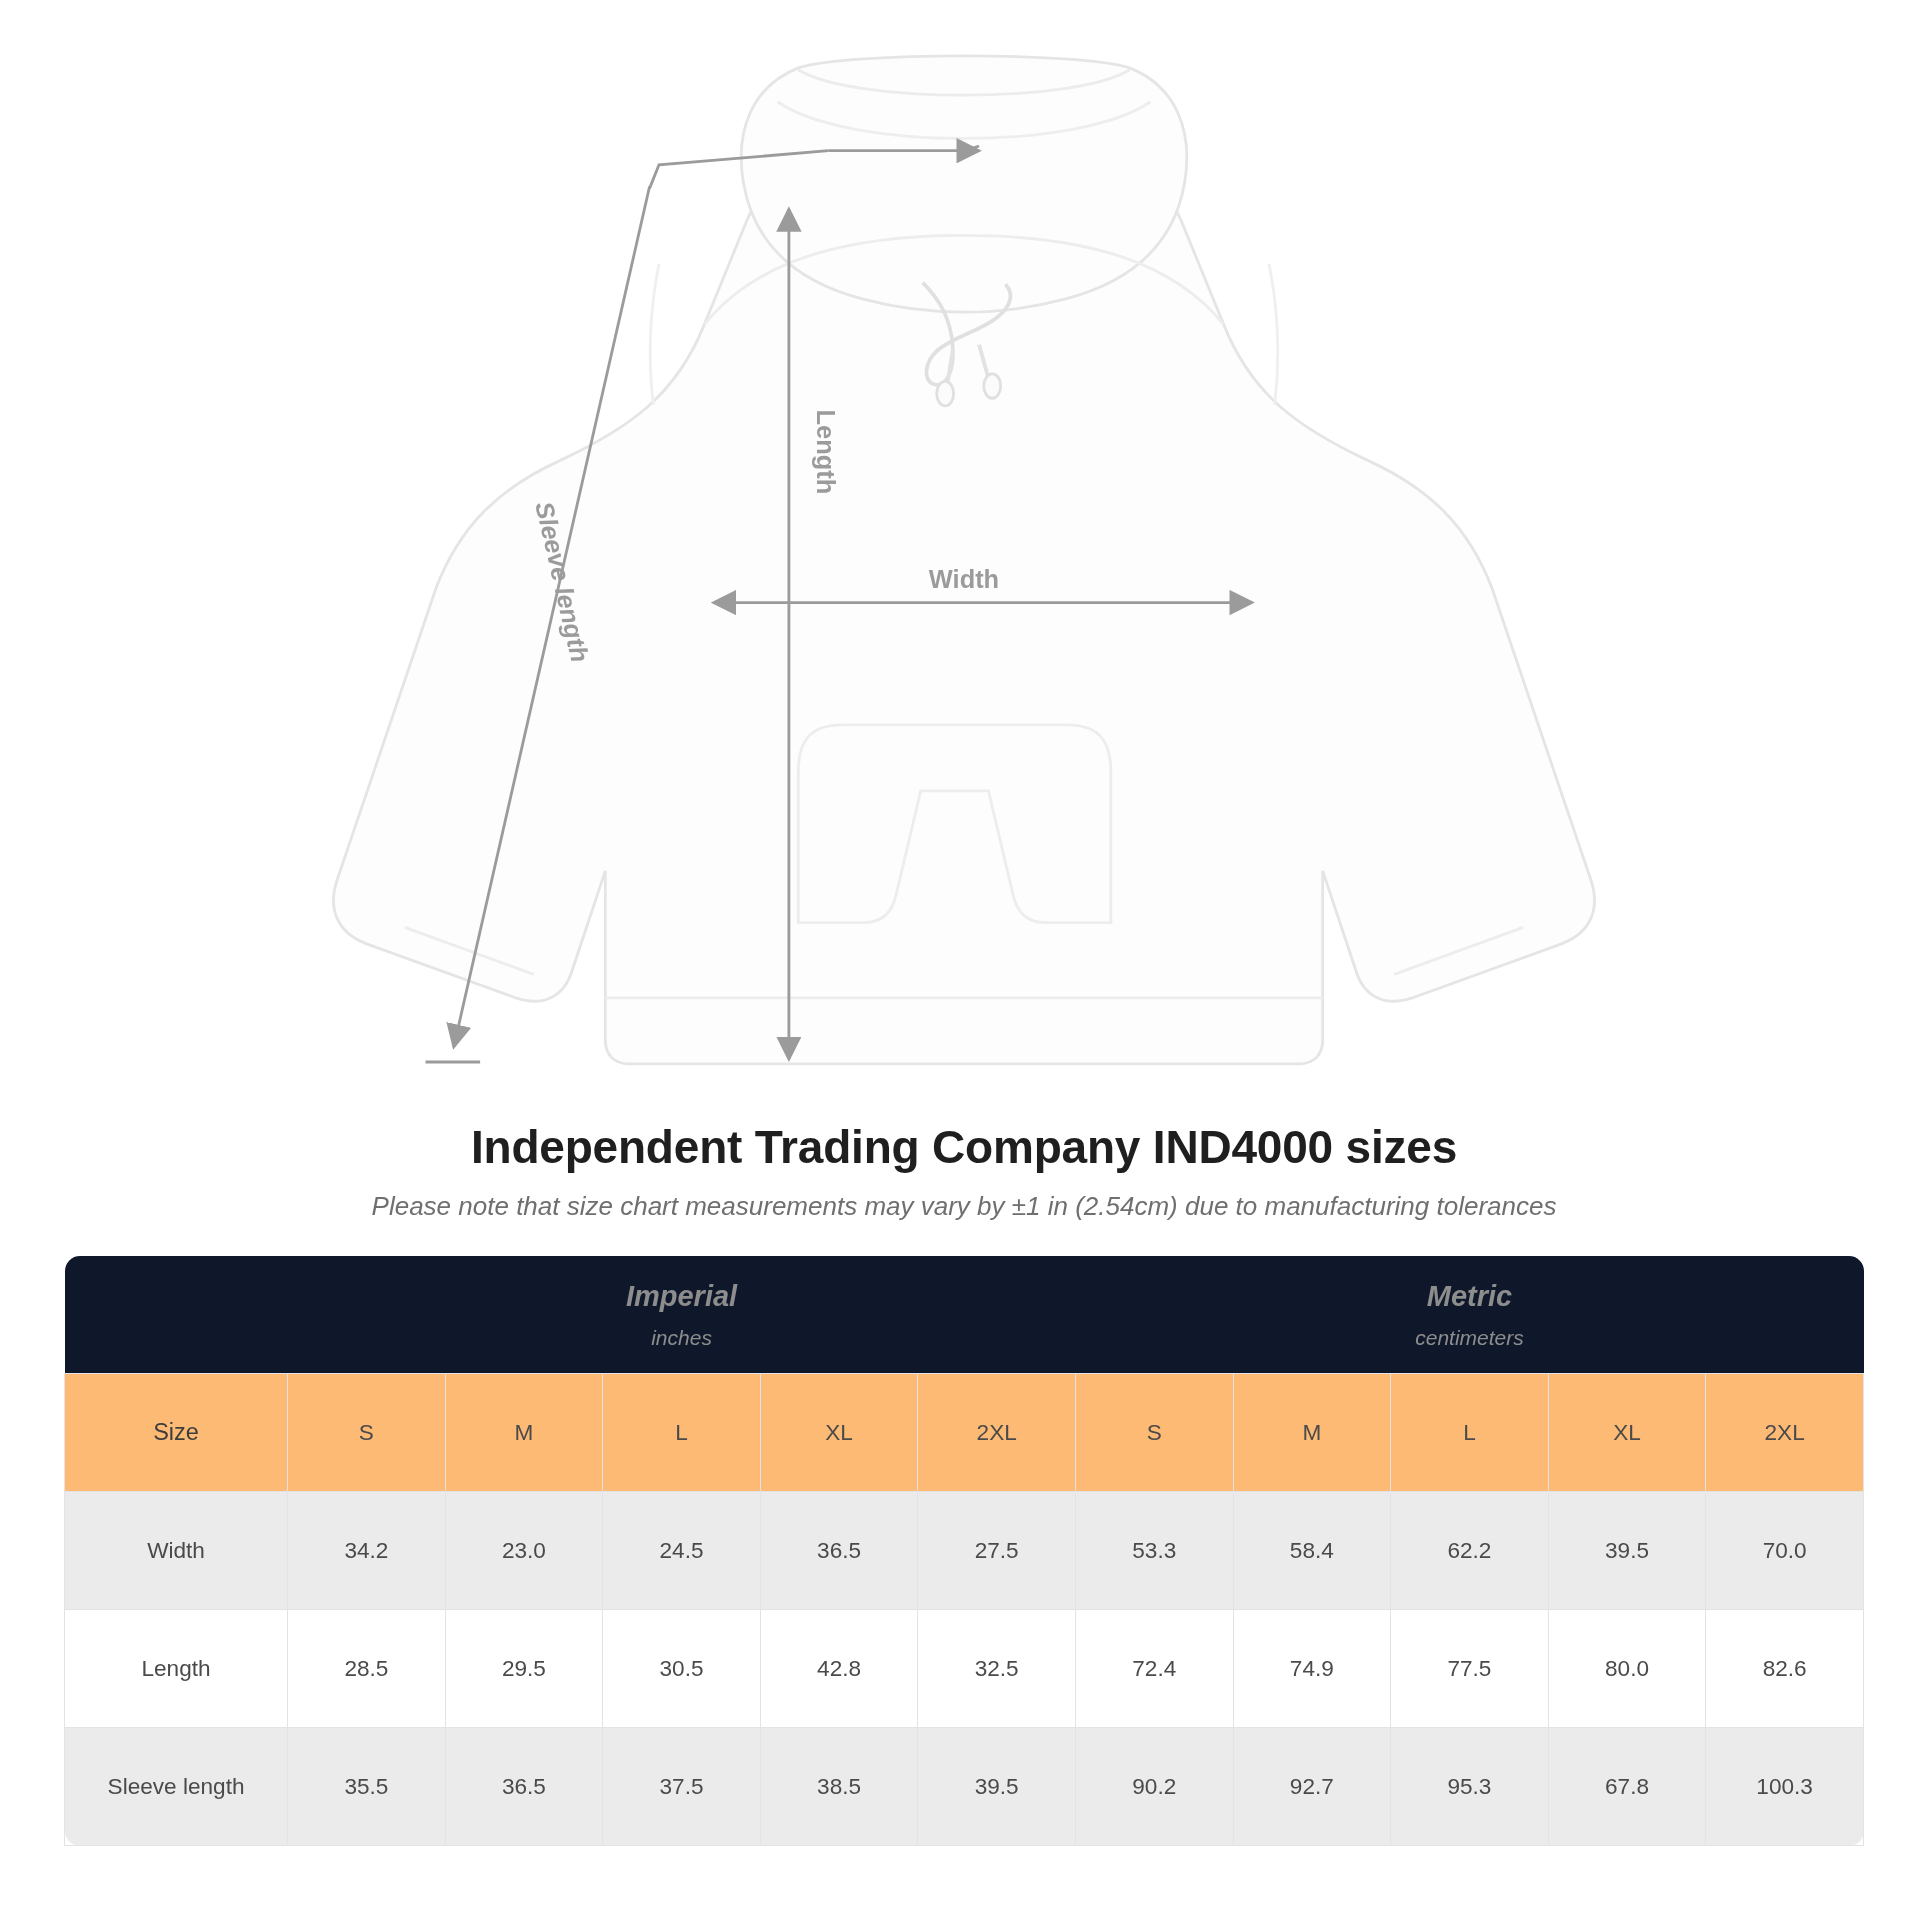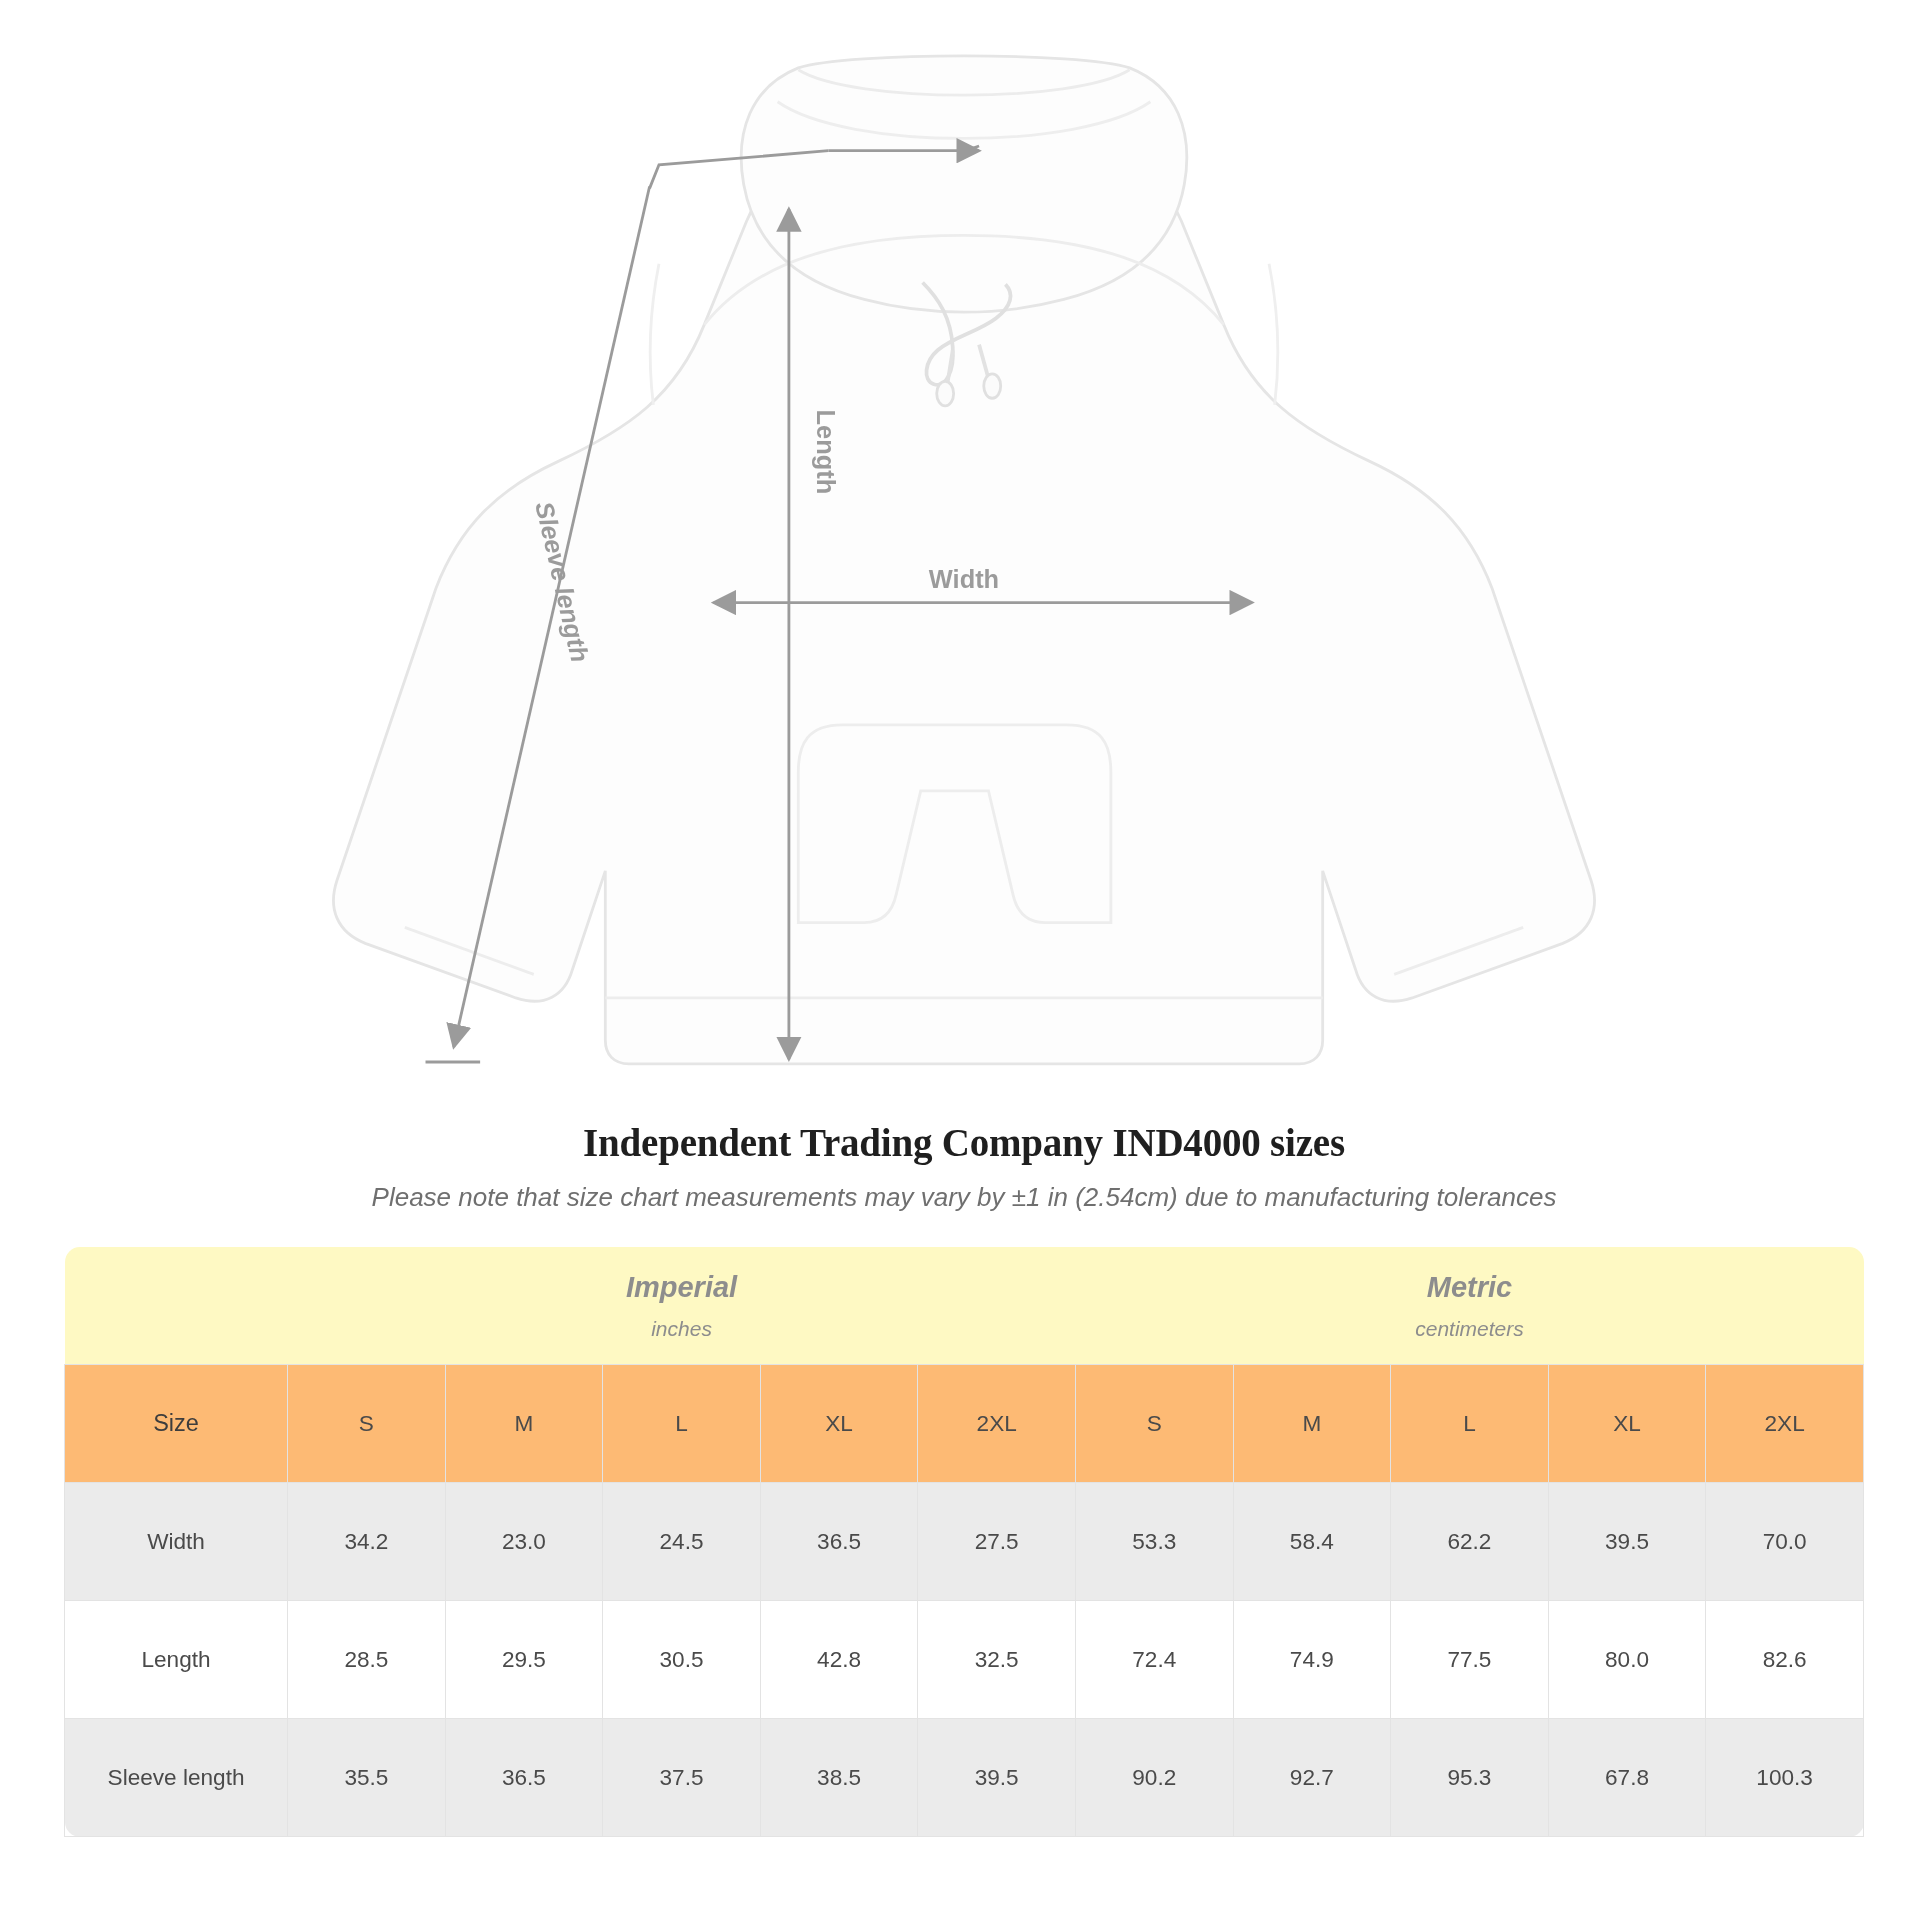--- a/index.html
+++ b/index.html
@@ -29,25 +29,24 @@
   .illustration svg {
     display: block;
   }
 
   
   .title-block {
     text-align: center;
     margin-top: 9.4px;
   }
   .chart-title {
-    font-size: 39px;
+    font-size: 46px;
     font-weight: bold;
     color: #1f1f1f;
     letter-spacing: -0.2px;
-    font-family: Liberation Serif, serif;
   }
   .chart-note {
     font-size: 26px;
     font-style: italic;
     color: #6f6f6f;
     margin-top: 17px;
   }
 
   
   .table-wrap {
@@ -61,21 +60,21 @@
   table.size-table td,
   table.size-table th {
     border: 0.9px solid #e3e3e3;
     text-align: center;
     font-size: 22.6px;
     color: #4a4a4a;
     height: 115px;
     font-weight: normal;
   }
   .unit-head td {
-    background: #fef9c3;
+    background: #0f172a;
     border: none;
     height: 141px;
   }
   .unit-name {
     font-size: 29px;
     font-style: italic;
     font-weight: bold;
     color: #8d8d8d;
     line-height: 1.2;
   }

